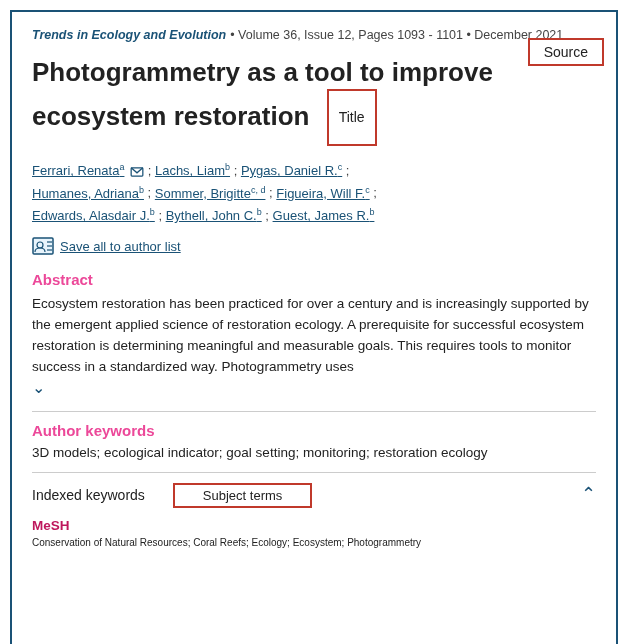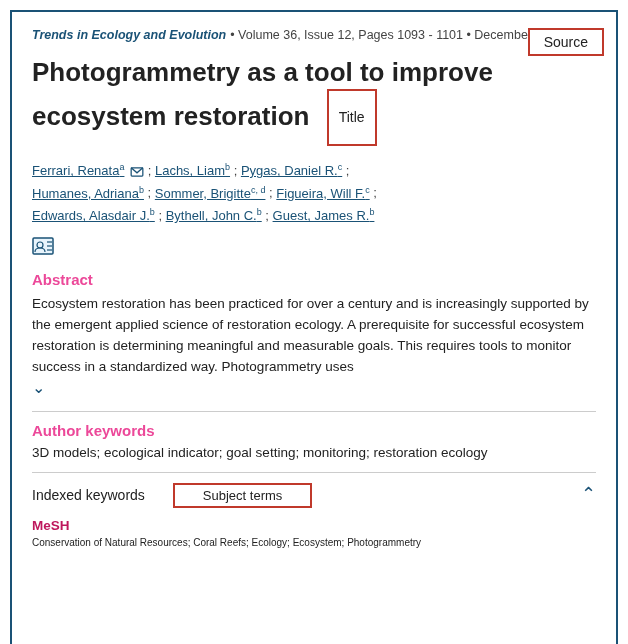--- a/index.html
+++ b/index.html
@@ -37,21 +37,21 @@
       font-weight: bold;
       color: #1a5276;
     }
 
     .journal-meta {
       color: #444;
     }
 
     .source-btn {
       position: absolute;
-      top: 16px;
+      top: 26px;
       right: 12px;
       border: 2px solid #c0392b;
       padding: 4px 14px;
       font-size: 14px;
       font-weight: 500;
       color: #222;
       background: #fff;
       cursor: pointer;
     }
 
@@ -256,20 +256,21 @@
 
   <div class="save-author-row">
     <svg class="save-author-icon" viewBox="0 0 22 18" fill="none" xmlns="http://www.w3.org/2000/svg">
       <rect x="1" y="1" width="20" height="16" rx="1" stroke="#1a5276" stroke-width="1.5" fill="#e8f4fc"></rect>
       <circle cx="8" cy="8" r="3" stroke="#1a5276" stroke-width="1.2" fill="none"></circle>
       <path d="M3 15c0-2.5 2-4 5-4s5 1.5 5 4" stroke="#1a5276" stroke-width="1.2" fill="none"></path>
       <line x1="15" y1="5" x2="20" y2="5" stroke="#1a5276" stroke-width="1.2"></line>
       <line x1="15" y1="9" x2="20" y2="9" stroke="#1a5276" stroke-width="1.2"></line>
       <line x1="15" y1="13" x2="20" y2="13" stroke="#1a5276" stroke-width="1.2"></line>
     </svg>
+    <span class="save-author-link">Save all to author list</span>
   </div>
 
   <div class="section-label">Abstract</div>
   <div class="abstract-text">Ecosystem restoration has been practiced for over a century and is increasingly supported by the emergent applied science of restoration ecology. A prerequisite for successful ecosystem restoration is determining meaningful and measurable goals. This requires tools to monitor success in a standardized way. Photogrammetry uses</div>
   <span class="expand-arrow">⌄</span>
 
   <hr class="divider">
 
   <div class="section-label">Author keywords</div>
   <div class="keywords-text">3D models;   ecological indicator;   goal setting;   monitoring;   restoration ecology</div>

